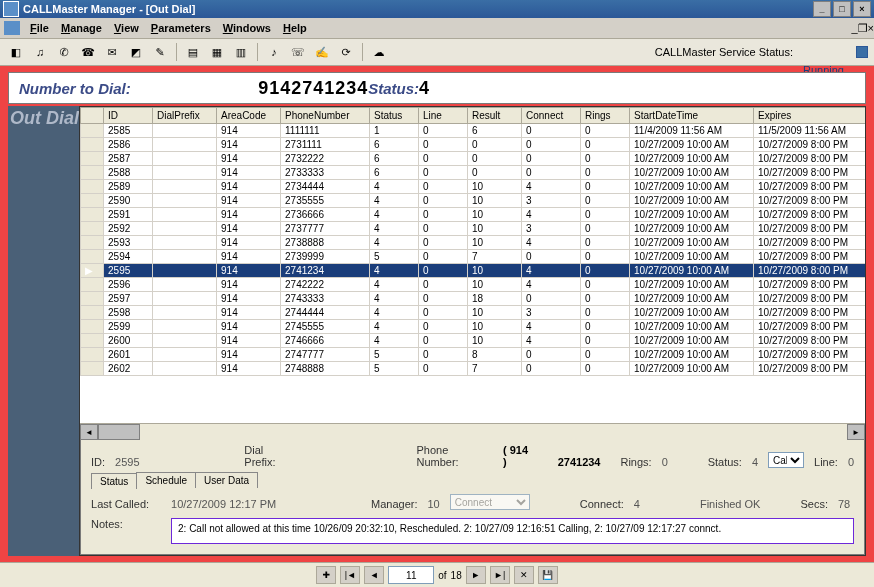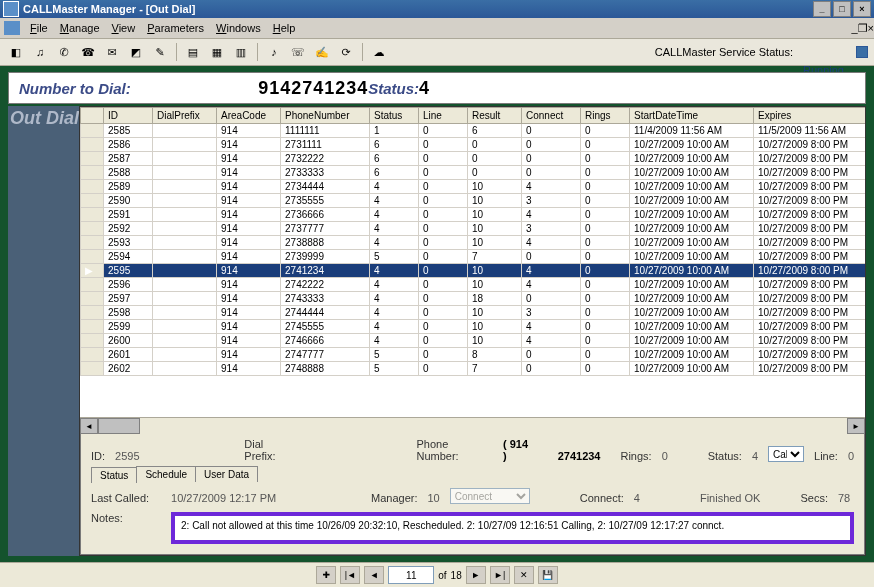--- a/index.html
+++ b/index.html
@@ -1,23 +1,23 @@
 <!DOCTYPE html>
 <html><head>
 <meta charset="utf-8">
 <style>
 html,body{margin:0;padding:0;font-family:Tahoma,Arial,sans-serif;font-size:11px;color:#000;background:#4a6077;}
-.window{width:874px;height:587px;background:#14532d;display:flex;flex-direction:column;box-sizing:border-box;}
+.window{width:874px;height:587px;background:#ef4444;display:flex;flex-direction:column;box-sizing:border-box;}
 .titlebar{height:18px;background:linear-gradient(#3a6ea5,#2b5797);color:#fff;font-weight:bold;display:flex;align-items:center;padding:0 3px;font-size:11px;}
 .titlebar .t-icon{width:14px;height:14px;background:#5a8fc8;margin-right:4px;border:1px solid #fff;}
 .titlebar .spacer{flex:1;}
 .titlebar .winbtn{width:16px;height:14px;background:#c0c0c0;border:1px solid #808080;margin-left:2px;color:#000;display:flex;align-items:center;justify-content:center;font-size:9px;line-height:1;}
 .menubar{height:20px;display:flex;align-items:center;padding-left:4px;background:#d4d0c8;border-bottom:1px solid #aca899;font-size:11px;}
 .menubar .micon{width:16px;height:14px;background:#5a8fc8;margin-right:6px;}
-.menubar span{padding:2px 8px 2px 4px;cursor:default;}
+.menubar span{padding:2px 8px 2px 4px;cursor:default;font-weight:bold;}
 .menubar span u{text-decoration:underline;}
 .toolbar{height:26px;display:flex;align-items:center;background:#eae7dc;border-bottom:1px solid #aca899;padding:0 6px;gap:4px;font-size:11px;}
 .toolbar .tbtn{width:18px;height:18px;border:1px solid transparent;display:flex;align-items:center;justify-content:center;}
 .toolbar .sep{width:1px;height:18px;background:#aca899;margin:0 2px;}
 .toolbar .status-label{margin-left:auto;color:#000;}
 .toolbar .status-val{color:#1a3d7a;margin-left:6px;margin-top:36px;}
 .toolbar .status-icon{width:10px;height:10px;background:#3a6ea5;margin-left:8px;border:1px solid #2b5797;}
 .infobar{height:30px;margin:6px 8px 2px 8px;background:#fff;border:1px solid #7a7a7a;display:flex;align-items:center;font-size:15px;padding:0 10px;}
 .infobar .lbl{color:#3b4b87;font-weight:bold;font-style:italic;}
 .infobar .big{font-weight:bold;font-size:18px;color:#000;letter-spacing:1px;}
@@ -35,21 +35,21 @@
 .hscroll .track{flex:1;}
 .hscroll .arrow{width:16px;background:#c0c0c0;border:1px solid #808080;display:flex;align-items:center;justify-content:center;font-size:8px;}
 .detail{background:#ece9d8;border:1px solid #7a7a7a;border-top:none;padding:4px 10px 6px 10px;font-size:11px;}
 .drow{display:flex;align-items:flex-end;gap:10px;margin-bottom:4px;}
 .drow .lab{color:#333;}
 .drow .val{color:#555;}
 .tabs{display:flex;margin-top:3px;margin-bottom:6px;}
 .tab{border:1px solid #888;border-bottom:none;padding:2px 8px;background:#ece9d8;font-size:10px;margin-right:-1px;}
 .tab.active{background:#ece9d8;position:relative;top:1px;}
 select.small,input.small{font-size:10px;height:16px;border:1px solid #7f9db9;background:#fff;}
-.notes-box{border:4px solid #6d28d9;background:#fff;padding:4px 6px;flex:1;font-size:10px;min-height:16px;}
+.notes-box{border:1px solid #6d28d9;background:#fff;padding:4px 6px;flex:1;font-size:10px;min-height:16px;}
 .navbar{height:24px;background:#ece9d8;border-top:1px solid #aca899;display:flex;align-items:center;justify-content:center;gap:4px;font-size:10px;}
 .navbar .nbtn{width:18px;height:16px;border:1px solid #aca899;background:#d4d0c8;display:flex;align-items:center;justify-content:center;font-size:9px;}
 .navbar input{width:40px;height:14px;font-size:10px;text-align:center;border:1px solid #7f9db9;}
 
 .c-id{width:40px}.c-pref{width:55px}.c-area{width:55px}.c-phone{width:80px}.c-stat{width:40px}.c-line{width:40px}.c-res{width:45px}.c-conn{width:50px}.c-ring{width:40px}.c-start{width:115px}.c-exp{width:105px}.c-last{width:115px}
 </style>
 </head>
 <body>
 
 <div class="window">

